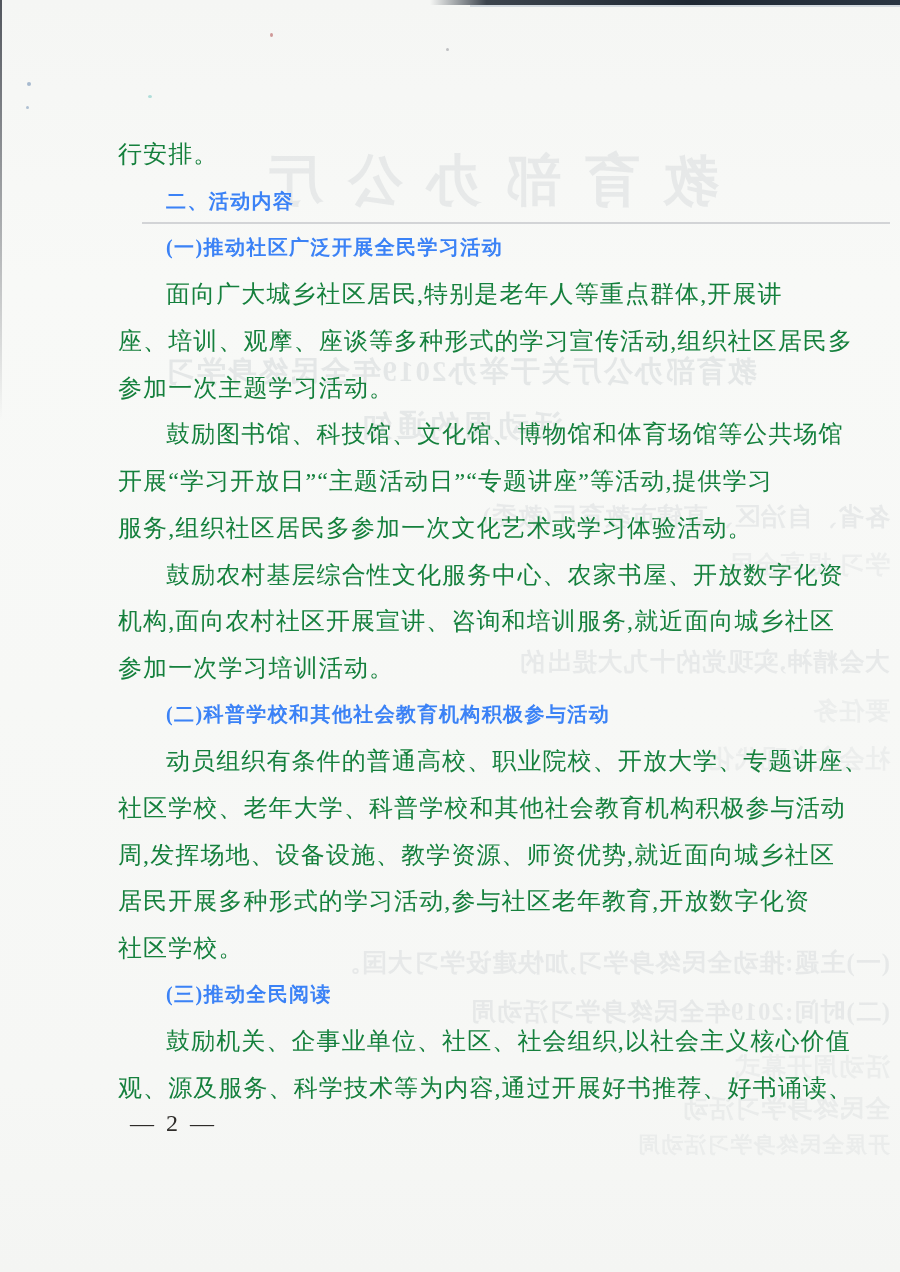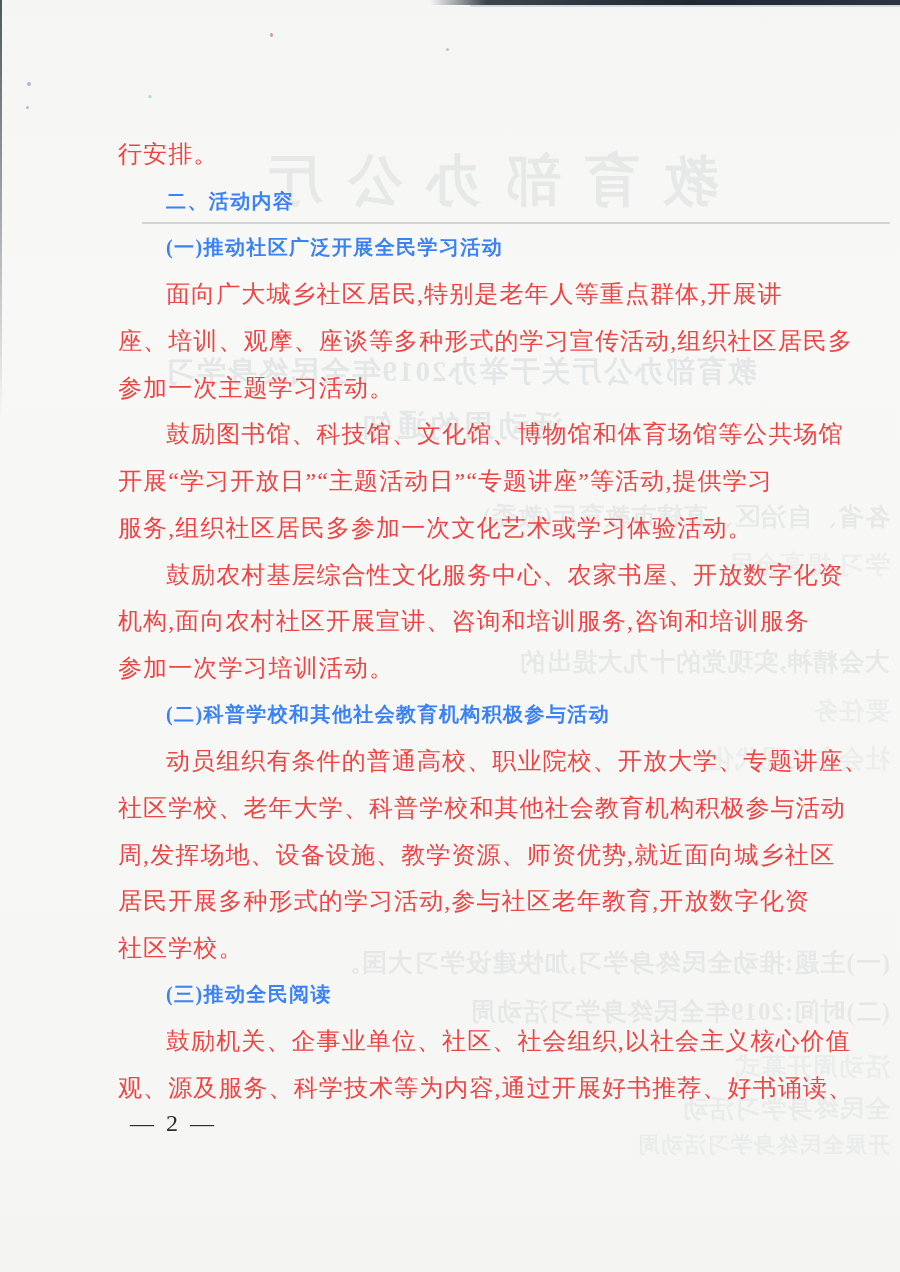--- a/index.html
+++ b/index.html
@@ -25,21 +25,21 @@
     opacity:.10;font-family:"Liberation Serif","DejaVu Serif",serif;}
   .ghost-rule{position:absolute;top:222px;left:142px;width:748px;height:2px;
     background:rgba(150,152,162,.38);filter:blur(.4px);}
   .ghost-title1{top:352px;left:120px;width:680px;text-align:center;font-size:29px;letter-spacing:2px;opacity:.13;}
   .ghost-title2{top:406px;left:120px;width:680px;text-align:center;font-size:30px;letter-spacing:4px;opacity:.12;}
   .ghost-frag{font-size:25px;letter-spacing:1px;opacity:.10;}
 
   
   .text-block{position:absolute;top:131px;left:118px;width:678px;}
   .doc-line{height:46.7px;display:flex;align-items:center;white-space:nowrap;
-    font-size:24px;letter-spacing:1.1px;color:#ef4444;}
+    font-size:24px;letter-spacing:1.1px;color:#15803d;}
   .doc-line.indent{padding-left:48px;}
   .doc-line.heading,.doc-line.subheading{
     font-family:Liberation Serif, serif;
     font-weight:700;color:#3b82f6;font-size:20px;letter-spacing:1.4px;}
   .page-number{position:absolute;top:1110px;left:130px;font-size:24px;color:#2e2c29;letter-spacing:3px;}
 </style>
 </head>
 <body>
 
 <div class="page">
@@ -72,21 +72,21 @@
       <div class="doc-line body">行安排。</div>
       <div class="doc-line heading indent">二、活动内容</div>
       <div class="doc-line subheading indent">(一)推动社区广泛开展全民学习活动</div>
       <div class="doc-line body indent">面向广大城乡社区居民,特别是老年人等重点群体,开展讲</div>
       <div class="doc-line body">座、培训、观摩、座谈等多种形式的学习宣传活动,组织社区居民多</div>
       <div class="doc-line body">参加一次主题学习活动。</div>
       <div class="doc-line body indent">鼓励图书馆、科技馆、文化馆、博物馆和体育场馆等公共场馆</div>
       <div class="doc-line body">开展“学习开放日”“主题活动日”“专题讲座”等活动,提供学习</div>
       <div class="doc-line body">服务,组织社区居民多参加一次文化艺术或学习体验活动。</div>
       <div class="doc-line body indent">鼓励农村基层综合性文化服务中心、农家书屋、开放数字化资</div>
-      <div class="doc-line body">机构,面向农村社区开展宣讲、咨询和培训服务,咨询和培训服务</div>
+      <div class="doc-line body">机构,面向农村社区开展宣讲、咨询和培训服务,就近面向城乡社区</div>
       <div class="doc-line body">参加一次学习培训活动。</div>
       <div class="doc-line subheading indent">(二)科普学校和其他社会教育机构积极参与活动</div>
       <div class="doc-line body indent">动员组织有条件的普通高校、职业院校、开放大学、专题讲座、</div>
       <div class="doc-line body">社区学校、老年大学、科普学校和其他社会教育机构积极参与活动</div>
       <div class="doc-line body">周,发挥场地、设备设施、教学资源、师资优势,就近面向城乡社区</div>
       <div class="doc-line body">居民开展多种形式的学习活动,参与社区老年教育,开放数字化资</div>
       <div class="doc-line body">社区学校。</div>
       <div class="doc-line subheading indent">(三)推动全民阅读</div>
       <div class="doc-line body indent">鼓励机关、企事业单位、社区、社会组织,以社会主义核心价值</div>
       <div class="doc-line body">观、源及服务、科学技术等为内容,通过开展好书推荐、好书诵读、</div>

